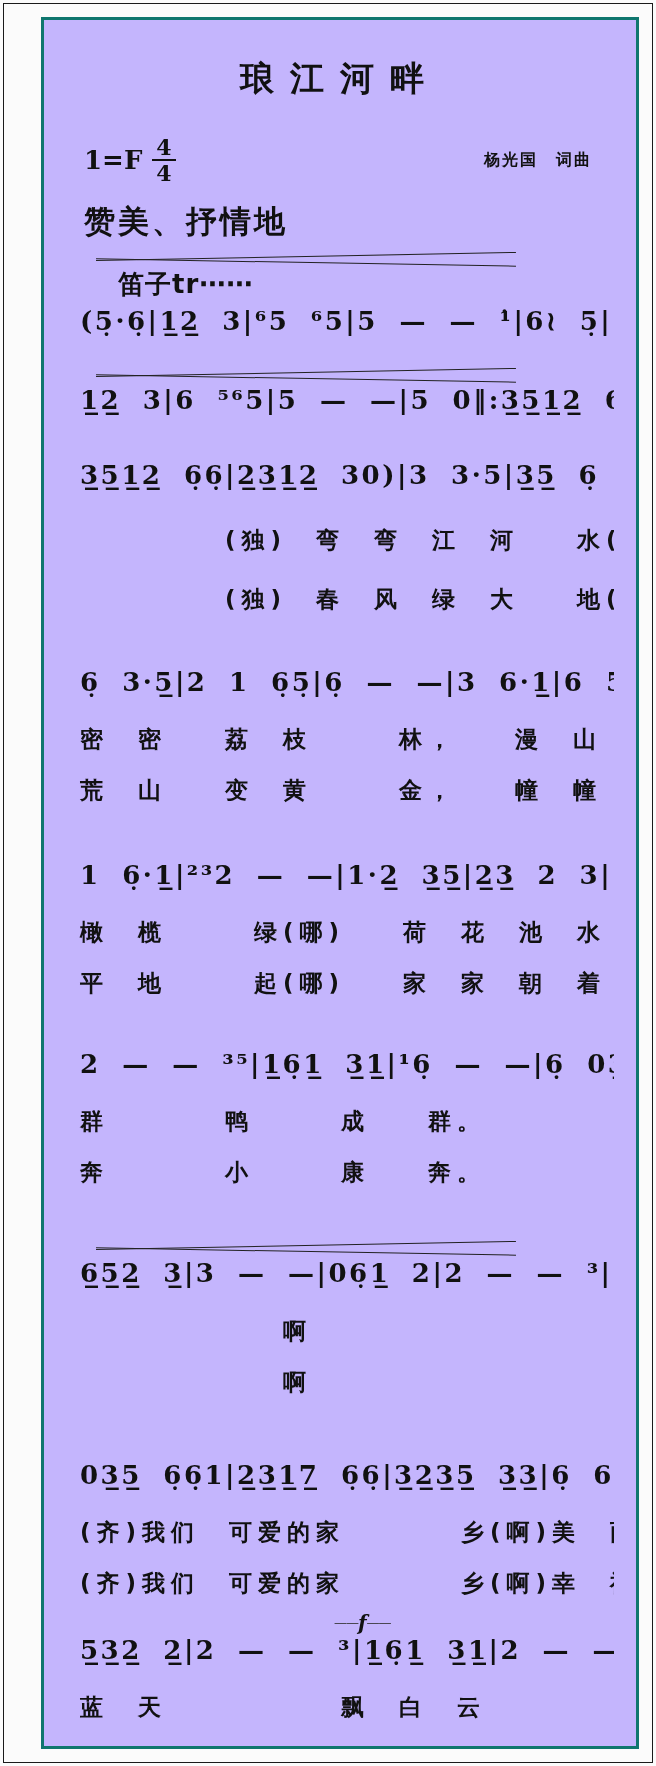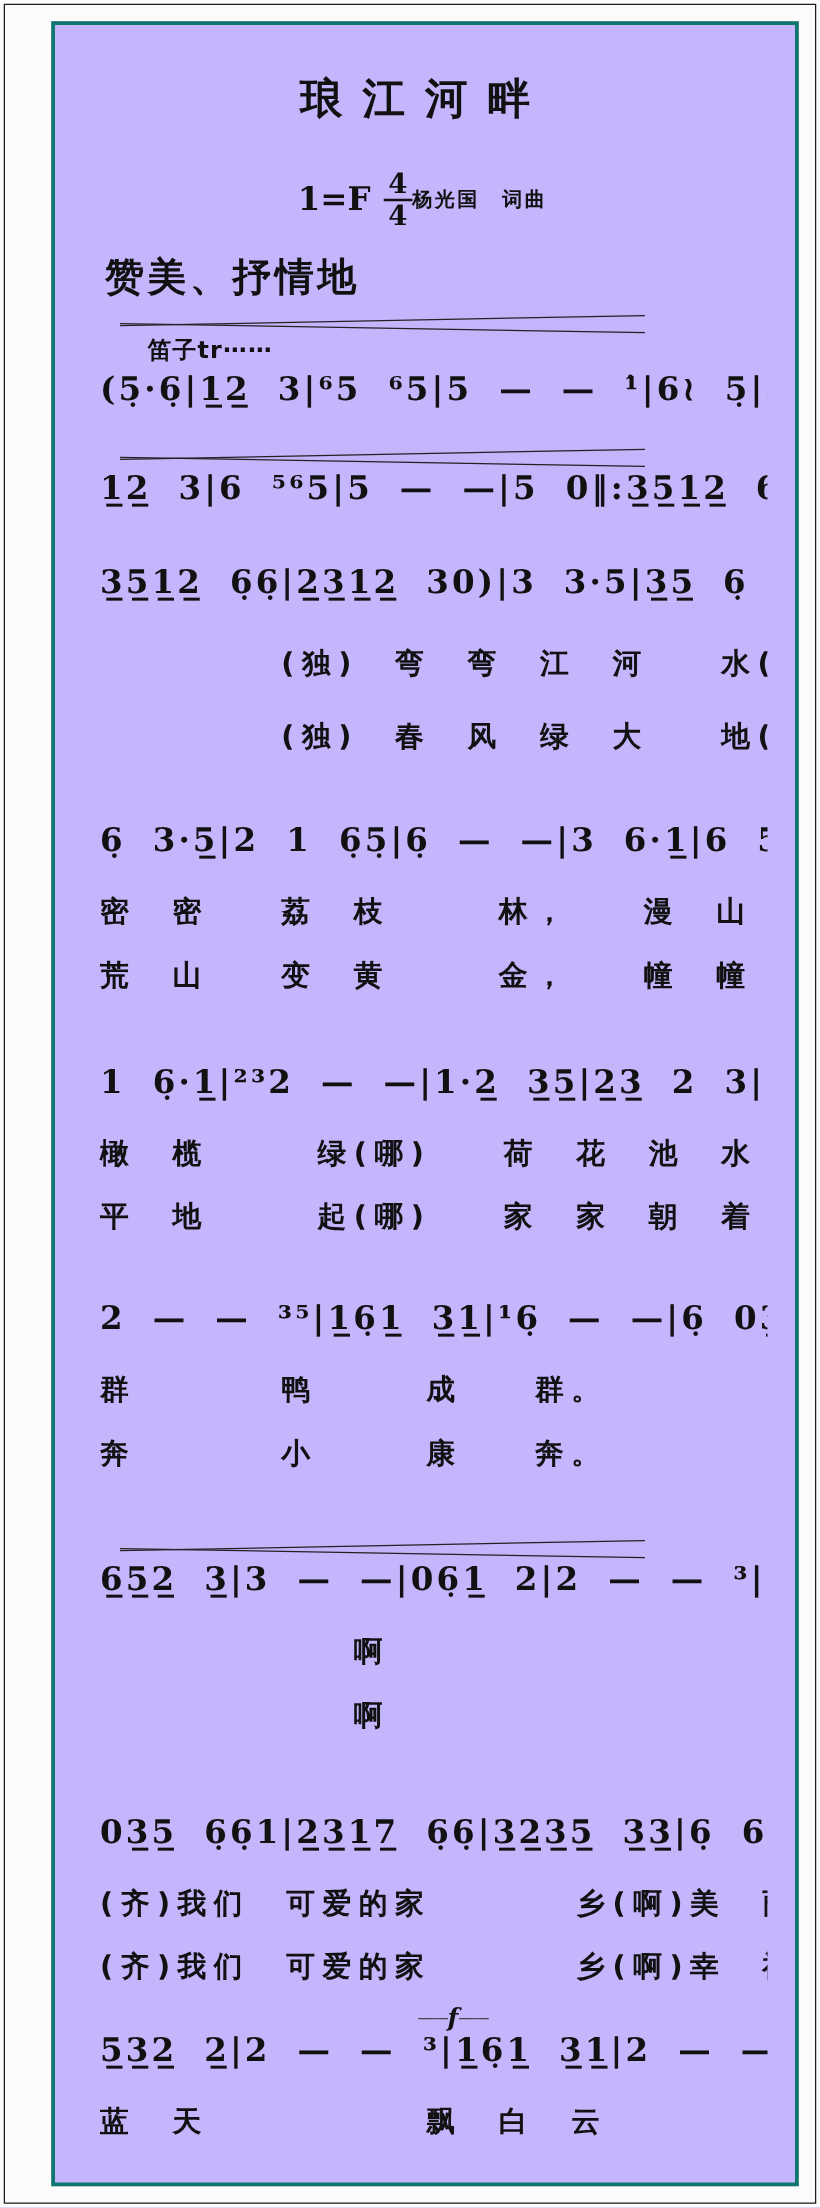--- a/index.html
+++ b/index.html
@@ -10,32 +10,32 @@
   }
   .outer-frame{position:absolute;left:3px;top:3px;right:3px;bottom:3px;border:1.5px solid #1a1a1a;}
   .inner-frame{position:absolute;left:17px;top:17px;right:17px;bottom:17px;border:3px solid #0f766e;background:#c4b5fd;margin-left:24px;}
   .content{position:absolute;left:22px;top:18px;right:22px;bottom:10px;overflow:hidden;}
 
   .title{
     text-align:center;margin-top:18px;font-size:34px;font-weight:bold;
     letter-spacing:16px;font-family:"DejaVu Serif",serif;
   }
   .meta-row{
-    display:flex;justify-content:center;align-items:center;
+    display:flex;justify-content:space-between;align-items:center;
     margin-top:34px;padding:0 22px 0 18px;
   }
   .keysig{display:flex;align-items:center;font-family:"DejaVu Serif",serif;font-size:26px;font-weight:bold;}
   .frac{display:inline-flex;flex-direction:column;align-items:center;margin-left:10px;font-size:22px;line-height:1.02;}
   .frac .top{border-bottom:2px solid #111;padding:0 4px 1px 4px;}
   .frac .bot{padding-top:1px;}
   .author{font-size:16px;font-weight:bold;letter-spacing:2px;}
   .expression{margin-top:16px;padding-left:18px;font-size:31px;font-weight:bold;letter-spacing:3px;}
 
   .system{position:relative;padding:0 4px 0 14px;}
-  .sys-label{font-size:19px;font-weight:bold;margin-bottom:2px;letter-spacing:1px;}
+  .sys-label{font-size:26px;font-weight:bold;margin-bottom:2px;letter-spacing:1px;}
   .lp-left{padding-left:38px;}
   .lp-mid{padding-left:368px;}
   .notation{
     font-family:"DejaVu Serif",serif;font-size:26px;font-weight:bold;
     letter-spacing:2.5px;word-spacing:10px;white-space:nowrap;line-height:1.35;
   }
   .lyric-line{
     font-size:23px;font-weight:bold;letter-spacing:6px;line-height:1.0;
     margin-top:28px;white-space:nowrap;
   }

